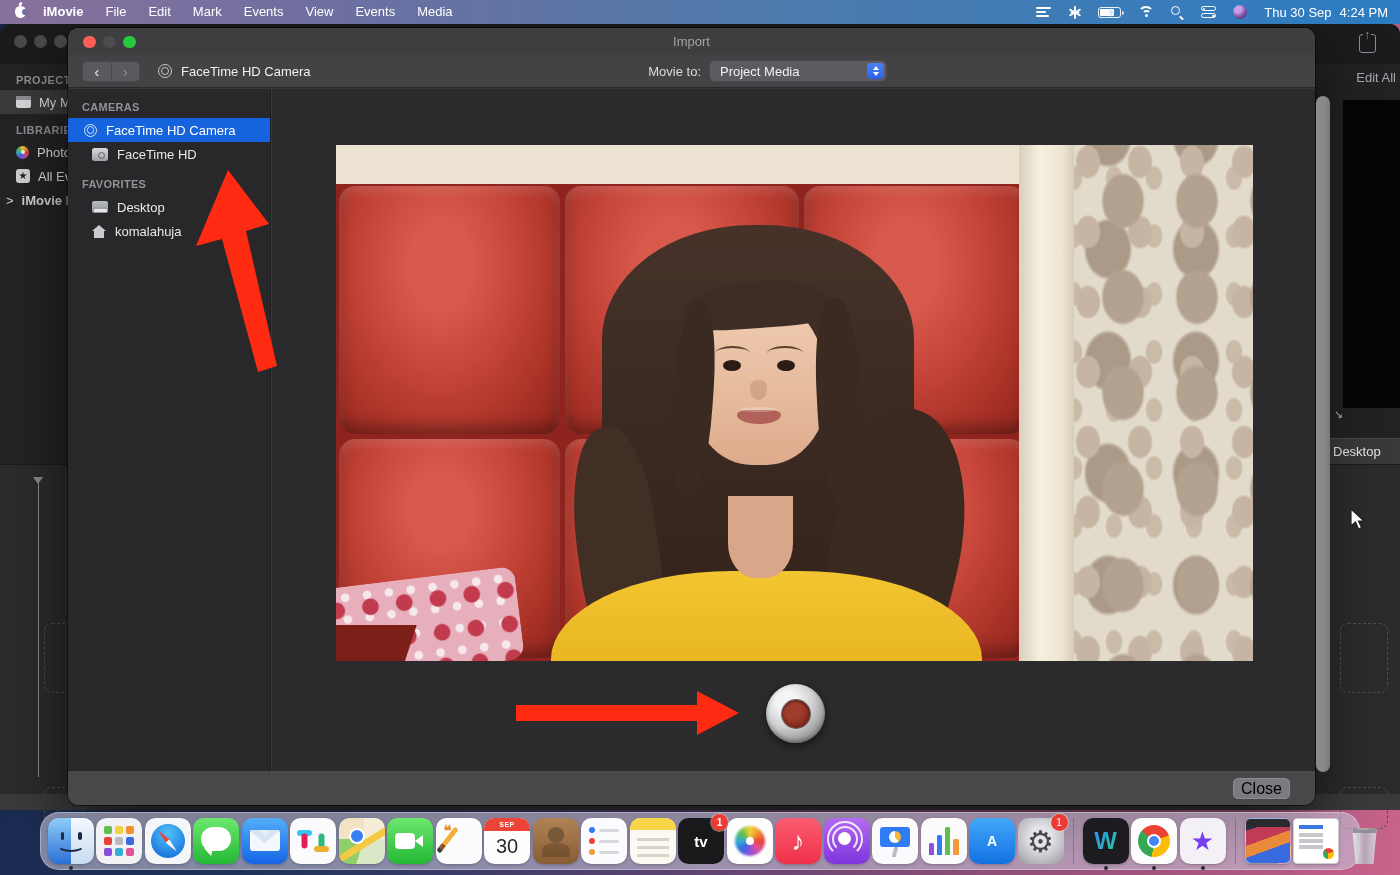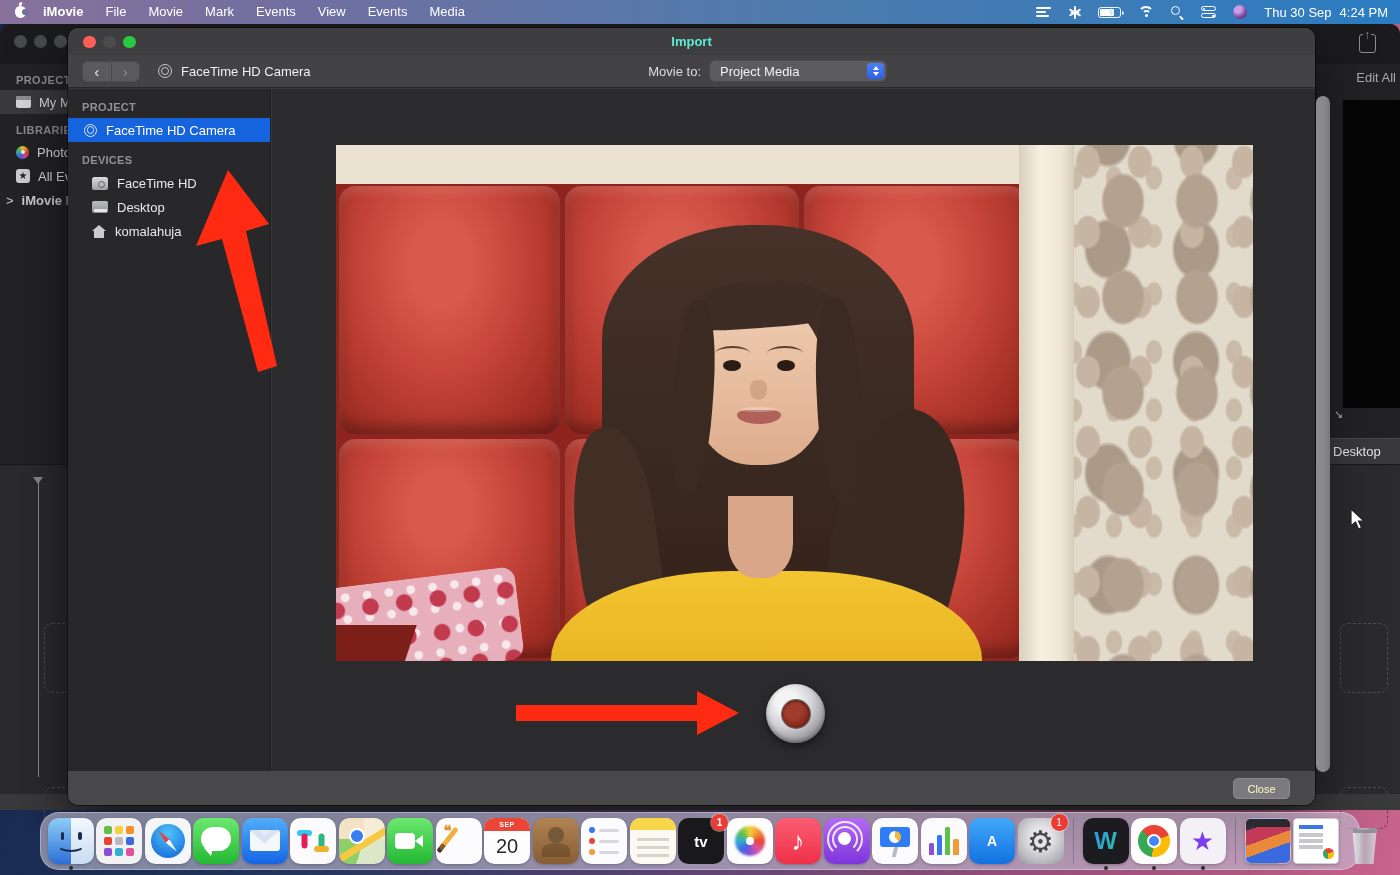--- a/index.html
+++ b/index.html
@@ -91,21 +91,21 @@
   
   .modal { position:absolute; left:68px; top:28px; width:1247px; height:777px; z-index:5;
     background:#39393b; border-radius:10px; overflow:hidden;
     box-shadow:0 25px 60px rgba(0,0,0,.6), 0 0 0 1px rgba(0,0,0,.45); }
   .m-title { position:absolute; left:0; top:0; width:100%; height:27px; background:#3e3e40;
     display:flex; align-items:center; justify-content:center; }
   .light { position:absolute; top:7.5px; width:12.5px; height:12.5px; border-radius:50%; }
   .light.red { left:15px; background:#ff5f57; }
   .light.mid { left:35px; background:#4c4c4f; }
   .light.grn { left:55px; background:#28c840; }
-  .m-title-text { color:#5eead4; font-size:13px; font-weight:bold; }
+  .m-title-text { color:#a3a3a3; font-size:13px; font-weight:normal; }
   .m-toolbar { position:absolute; left:0; top:27px; width:100%; height:33px; background:#434346;
     border-bottom:1px solid #28282a; display:flex; align-items:center; }
   .navseg { margin-left:14px; width:58px; height:21px; background:#5a5a5e; border-radius:5px;
     display:flex; overflow:hidden; border:1px solid #4a4a4d; }
   .nav-btn { flex:1; display:flex; align-items:center; justify-content:center; font-size:15px; color:#ededef; }
   .nav-btn.fwd { color:#8e8e92; border-left:1px solid #4a4a4d; }
   .cam-glyph { margin-left:18px; width:14px; height:14px; border:1.6px solid #c9c9cc; border-radius:50%; position:relative; flex:0 0 auto; }
   .cam-glyph::after { content:""; position:absolute; left:2.2px; top:2.2px; width:6px; height:6px; border:1.4px solid #c9c9cc; border-radius:50%; }
   .device-name { margin-left:9px; color:#f0f0f2; font-size:13px; }
   .importto { margin-left:auto; color:#dcdcde; font-size:13px; }
@@ -127,21 +127,21 @@
   .ic-hd::after { content:""; position:absolute; left:5.5px; top:4px; width:5px; height:5px; border:1.2px solid #5a5d62; border-radius:50%; }
   .ic-desk { width:16px; height:12px; border-radius:2px; background:linear-gradient(180deg,#b9bcc1,#8f9297); position:relative; flex:0 0 auto; }
   .ic-desk::after { content:""; position:absolute; left:1.5px; bottom:1.5px; width:13px; height:3px; background:#e4e6e9; border-radius:1px; }
   .ic-home { width:14px; height:13px; position:relative; flex:0 0 auto; }
   .ic-home::before { content:""; position:absolute; left:0; top:0; border-left:7px solid transparent;
     border-right:7px solid transparent; border-bottom:6px solid #c9cccf; }
   .ic-home::after { content:""; position:absolute; left:2px; top:6px; width:10px; height:7px; background:#c9cccf; }
   .m-content { position:absolute; left:204px; top:61px; width:1043px; height:682px; background:#2b2b2d; }
   .m-bottom { position:absolute; left:0; top:743px; width:100%; height:34px; background:#48484a; }
   .close-btn { position:absolute; right:25px; top:7px; width:57px; height:21px; background:#7a7a7f;
-    border-radius:5.5px; color:#fef9c3; font-size:11px; display:flex; align-items:center; justify-content:center;
+    border-radius:5.5px; color:#000000; font-size:16px; display:flex; align-items:center; justify-content:center;
     box-shadow:inset 0 0 0 .5px rgba(255,255,255,.25); }
 
   
   .record-btn { position:absolute; left:494px; top:595px; width:59px; height:59px; border-radius:50%;
     background:radial-gradient(circle at 36% 30%, #f4f4f5 0 18%, #d2d2d4 45%, #9b9b9e 72%, #7c7c80 100%);
     box-shadow:0 3px 8px rgba(0,0,0,.5), inset 0 -2px 4px rgba(0,0,0,.35); }
   .record-btn::after { content:""; position:absolute; left:15.5px; top:15.5px; width:28px; height:28px; border-radius:50%;
     background:radial-gradient(circle at 40% 35%, #a03c2c 0 35%, #7c2418 75%, #5c170f 100%);
     box-shadow:inset 0 1px 3px rgba(0,0,0,.6), 0 0 0 1px rgba(70,70,72,.8); }
 
@@ -313,21 +313,21 @@
 
 <div class="screen">
 
   <div class="menubar">
     <div class="mb-left">
       <span class="mb-apple">
           <span class="apple-shape"></span>
         </span>
       <span class="mb-item bold">iMovie</span>
       <span class="mb-item">File</span>
-      <span class="mb-item">Movie</span>
+      <span class="mb-item">Edit</span>
       <span class="mb-item">Mark</span>
       <span class="mb-item">Events</span>
       <span class="mb-item">View</span>
       <span class="mb-item">Events</span>
       <span class="mb-item">Media</span>
     </div>
     <div class="mb-right">
       <span class="st st-lines">
           <i></i>
           <i></i>
@@ -427,30 +427,30 @@
       <span class="importto">Movie to:</span>
       <div class="dropdown">
         <span class="dd-text">Project Media</span>
         <span class="dd-btn">
             <i class="up"></i>
             <i class="dn"></i>
           </span>
       </div>
     </div>
     <div class="m-side">
-      <div class="s-header">PROJECT</div>
+      <div class="s-header">CAMERAS</div>
       <div class="s-row sel">
         <span class="ic-cam2"></span>
         <span>FaceTime HD Camera</span>
       </div>
-      <div class="s-header">DEVICES</div>
       <div class="s-row">
         <span class="ic-hd"></span>
         <span>FaceTime HD</span>
       </div>
+      <div class="s-header">FAVORITES</div>
       <div class="s-row">
         <span class="ic-desk"></span>
         <span>Desktop</span>
       </div>
       <div class="s-row">
         <span class="ic-home"></span>
         <span>komalahuja</span>
       </div>
     </div>
     <div class="m-content">
@@ -555,21 +555,21 @@
     </div>
     <div class="d-slot">
       <div class="d-icon i-pages">
           <span class="q">❝</span>
           <span class="pen"></span>
         </div>
     </div>
     <div class="d-slot">
       <div class="d-icon i-cal">
         <span class="top">SEP</span>
-        <span class="day">20</span>
+        <span class="day">30</span>
       </div>
     </div>
     <div class="d-slot">
       <div class="d-icon i-cont"></div>
     </div>
     <div class="d-slot">
       <div class="d-icon i-rem">
           <i></i>
           <i></i>
           <i></i>

